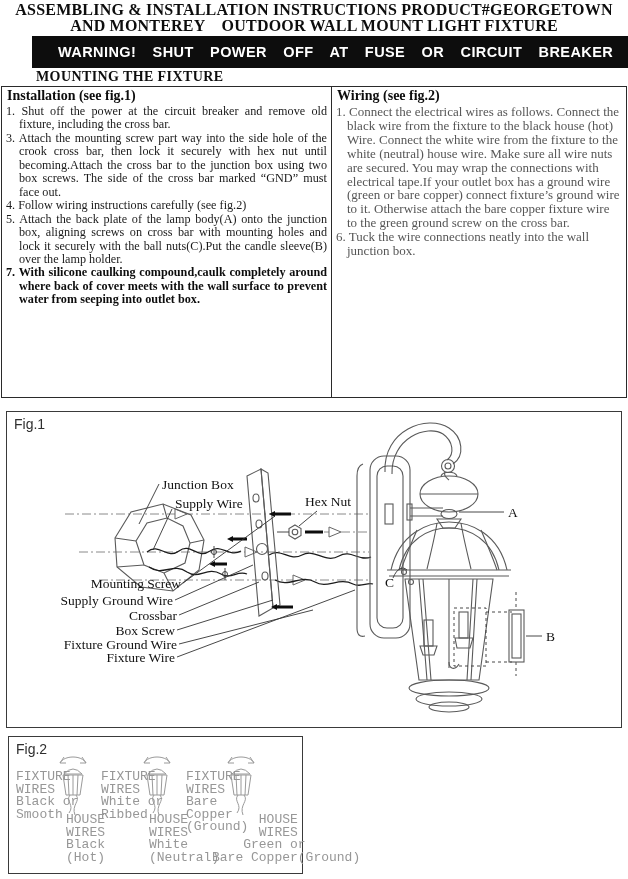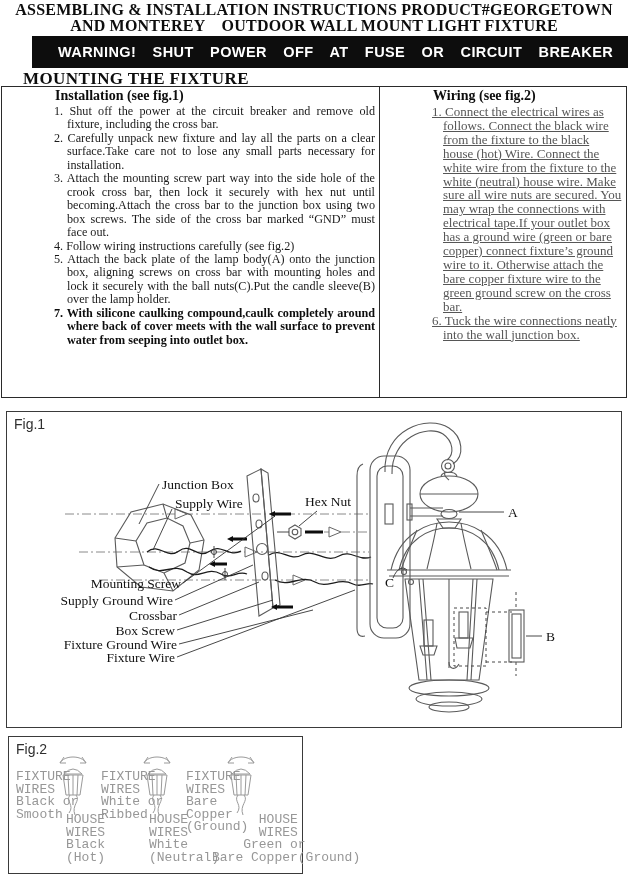--- a/index.html
+++ b/index.html
@@ -7,30 +7,30 @@
 
   
   .title{position:absolute;top:2px;left:0;width:628px;text-align:center;}
   .title-line{white-space:pre;font-weight:bold;font-size:16px;line-height:16px;letter-spacing:0.2px;color:#0d0d0d;}
 
   
   .warning-bar{position:absolute;top:36px;left:0;width:628px;height:32px;background:#0d0d0d;display:flex;align-items:center;justify-content:center;margin-left:32px;}
   .warning-text{color:#ffffff;font-family:"Liberation Sans",sans-serif;font-weight:bold;font-size:14.5px;word-spacing:12px;letter-spacing:0.4px;white-space:pre;}
 
   
-  .section-heading{position:absolute;top:69px;left:23px;font-weight:bold;font-size:17px;letter-spacing:0.4px;color:#0d0d0d;}
+  .section-heading{position:absolute;top:69px;left:36px;font-weight:bold;font-size:14px;letter-spacing:0.4px;color:#0d0d0d;}
 
   
   .columns{position:absolute;top:86px;left:1px;width:626px;height:312px;border:1.5px solid #2a2a2a;box-sizing:border-box;display:flex;}
-  .col{box-sizing:border-box;padding:1px 4px 2px 4px;margin-left:48px;}
+  .col{box-sizing:border-box;padding:1px 4px 2px 4px;}
   .col-left{width:330px;border-right:1.5px solid #2a2a2a;}
   .col-right{flex:1;}
   .col-heading{font-weight:bold;font-size:14px;margin:0 0 1px 1px;color:#0d0d0d;}
   .col-left .step{font-size:12.2px;line-height:13.45px;text-align:justify;padding-left:13px;text-indent:-13px;color:#1a1a1a;}
-  .col-right .step{font-size:13px;line-height:13.9px;text-align:left;padding-left:11px;text-indent:-11px;color:#565656;text-decoration:underline;}
+  .col-right .step{font-size:13px;line-height:13.9px;text-align:left;padding-left:11px;text-indent:-11px;color:#565656;}
   .b{font-weight:bold;color:#0d0d0d;}
 
   
   .figbox{position:absolute;border:1.5px solid #3a3a3a;box-sizing:border-box;background:#fff;}
   .fig1{top:411px;left:6px;width:616px;height:317px;}
   .fig2{top:736px;left:8px;width:295px;height:138px;}
   .fig-label{position:absolute;top:4px;left:7px;font-family:"Liberation Sans",sans-serif;font-size:14px;color:#2f2f2f;}
   .figsvg{position:absolute;left:0;top:0;}
 
   .fig1 text{font-family:"Liberation Serif",serif;font-size:13.5px;fill:#111;}
@@ -59,21 +59,20 @@
   <div class="warning-bar">
     <span class="warning-text">WARNING! SHUT POWER OFF AT FUSE OR CIRCUIT BREAKER .</span>
   </div>
 
   <div class="section-heading">MOUNTING THE FIXTURE</div>
 
   <div class="columns">
     <div class="col col-left">
       <div class="col-heading">Installation (see fig.1)</div>
       <div class="step"><span>1. Shut off the power at the circuit breaker and remove old fixture, including the cross bar.</span><span class="b"></span></div>
-      <div class="step"><span>2. Carefully unpack new fixture and lay all the parts on a clear surface.Take care not to lose any small parts necessary for installation.</span><span class="b"></span></div>
       <div class="step"><span>3. Attach the mounting screw part way into the side hole of the crook cross bar, then lock it securely with hex nut until becoming.Attach the cross bar to the junction box using two box screws. The side of the cross bar marked “GND” must face out.</span><span class="b"></span></div>
       <div class="step"><span>4. Follow wiring instructions carefully (see fig.2)</span><span class="b"></span></div>
       <div class="step"><span>5. Attach the back plate of the lamp body(A) onto the junction box, aligning screws on cross bar with mounting holes and lock it securely with the ball nuts(C).Put the candle sleeve(B) over the lamp holder.</span><span class="b"></span></div>
       <div class="step"><span></span><span class="b">7. With silicone caulking compound,caulk completely around where back of cover meets with the wall surface to prevent water from seeping into outlet box.</span></div>
     </div>
     <div class="col col-right">
       <div class="col-heading">Wiring (see fig.2)</div>
       <div class="step"><span>1. Connect the electrical wires as follows. Connect the black wire from the fixture to the black house (hot) Wire. Connect the white wire from the fixture to the white (neutral) house wire. Make sure all wire nuts are secured. You may wrap the connections with electrical tape.If your outlet box has a ground wire (green or bare copper) connect fixture’s ground wire to it. Otherwise attach the bare copper fixture wire to the green ground screw on the cross bar.</span></div>
       <div class="step"><span>6. Tuck the wire connections neatly into the wall junction box.</span></div>
     </div>

